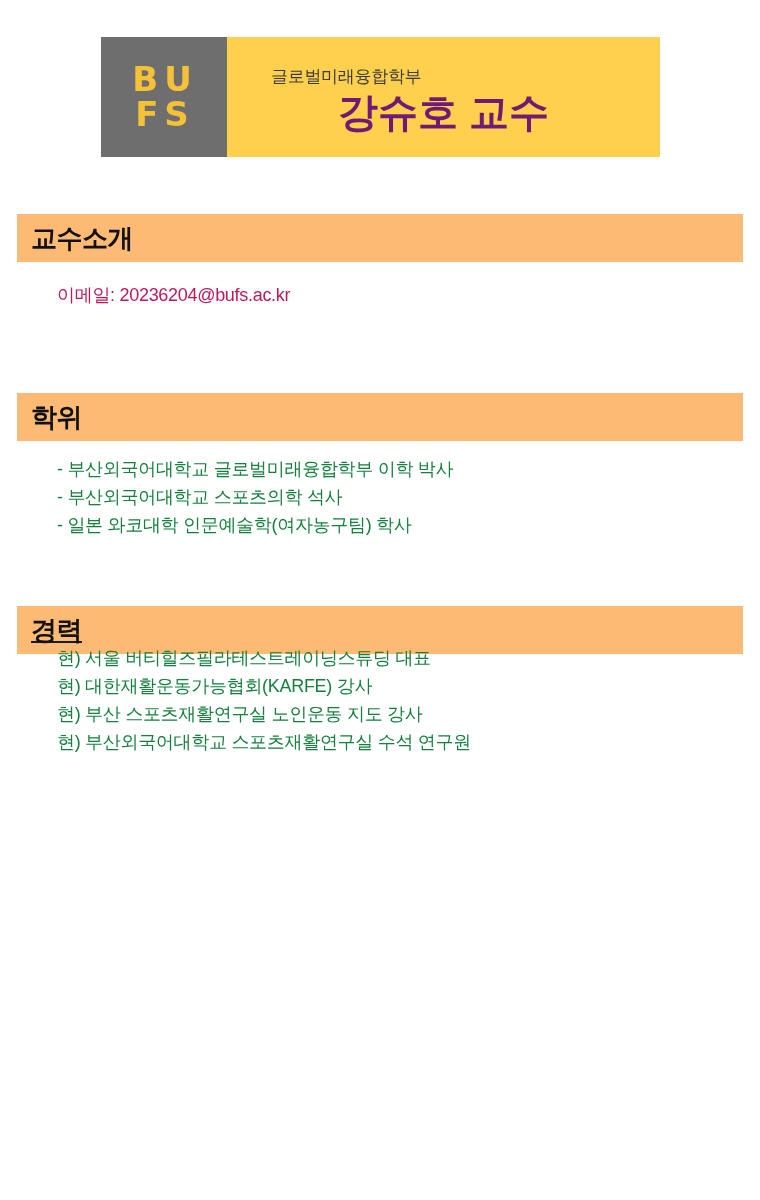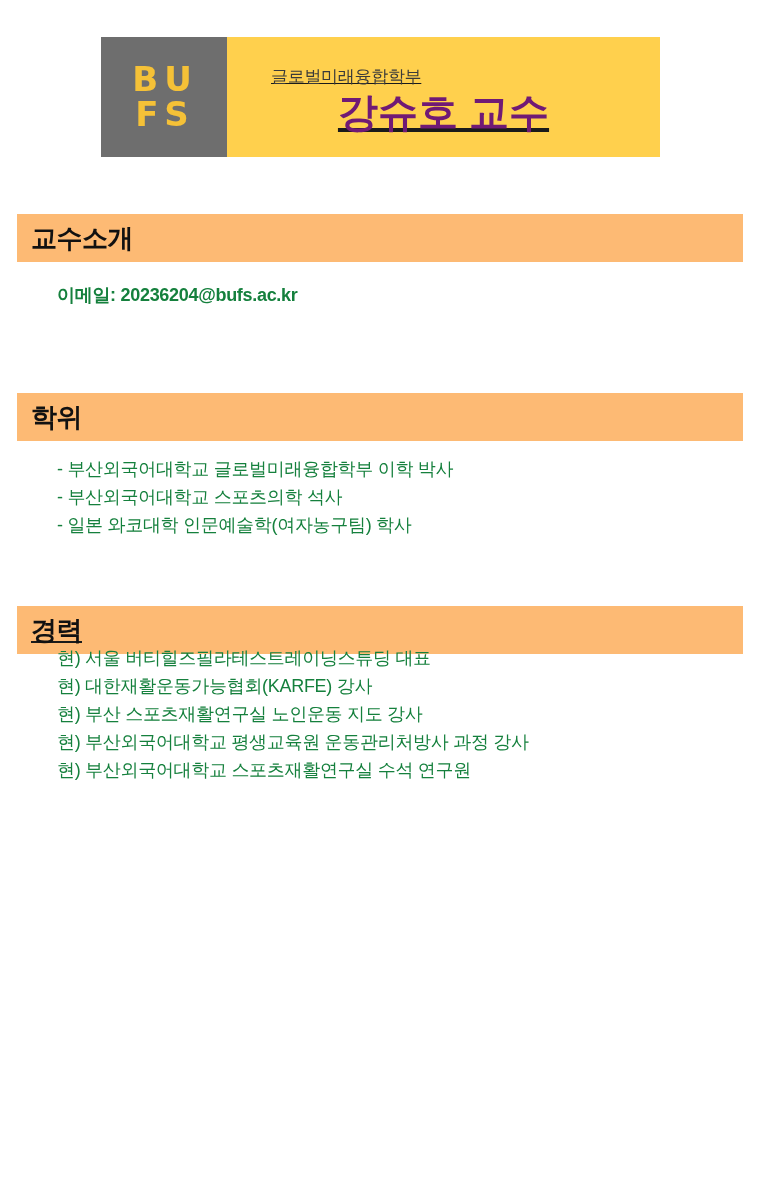--- a/index.html
+++ b/index.html
@@ -62,21 +62,20 @@
 
   .title-block {
     flex: 1 1 auto;
     background: #ffd04d;
     display: flex;
     flex-direction: column;
     justify-content: center;
     align-items: center;
     padding: 14px 10px 10px 10px;
     box-sizing: border-box;
-    text-decoration: underline;
   }
   .dept-name {
     font-size: 17px;
     font-weight: 400;
     color: #3a3a3a;
     letter-spacing: -0.3px;
     margin-bottom: 2px;
     align-self: flex-start;
     margin-left: 34px;
   }
@@ -119,24 +118,23 @@
     width: 726px;
     box-sizing: border-box;
   }
   #body-intro  { top: 282px; padding-left: 40px; }
   #body-degree { top: 455px; padding-left: 40px; }
   #body-career { top: 644px; padding-left: 40px; }
 
   .body-line {
     font-size: 18px;
     line-height: 28px;
-    color: #15803d;
+    color: #be185d;
     letter-spacing: -0.3px;
     white-space: nowrap;
-    font-weight: bold;
   }
   .body-line.email {
     font-size: 18px;
     line-height: 26px;
   }
   .bullet-line {
     font-size: 18px;
     line-height: 28px;
     color: #15803d;
     letter-spacing: -0.3px;
@@ -181,17 +179,16 @@
     <div class="bullet-line">- 일본 와코대학 인문예술학(여자농구팀) 학사</div>
   </div>
 
   <div class="section-bar" id="bar-career">
     <span class="section-title">경력</span>
   </div>
   <div class="section-body" id="body-career">
     <div class="bullet-line">현) 서울 버티힐즈필라테스트레이닝스튜딩 대표</div>
     <div class="bullet-line">현) 대한재활운동가능협회(KARFE) 강사</div>
     <div class="bullet-line">현) 부산 스포츠재활연구실 노인운동 지도 강사</div>
-    <div class="bullet-line">현) 부산외국어대학교 평생교육원 운동관리처방사 과정 강사</div>
     <div class="bullet-line">현) 부산외국어대학교 스포츠재활연구실 수석 연구원</div>
   </div>
 
 </div>
 
 </body></html>

